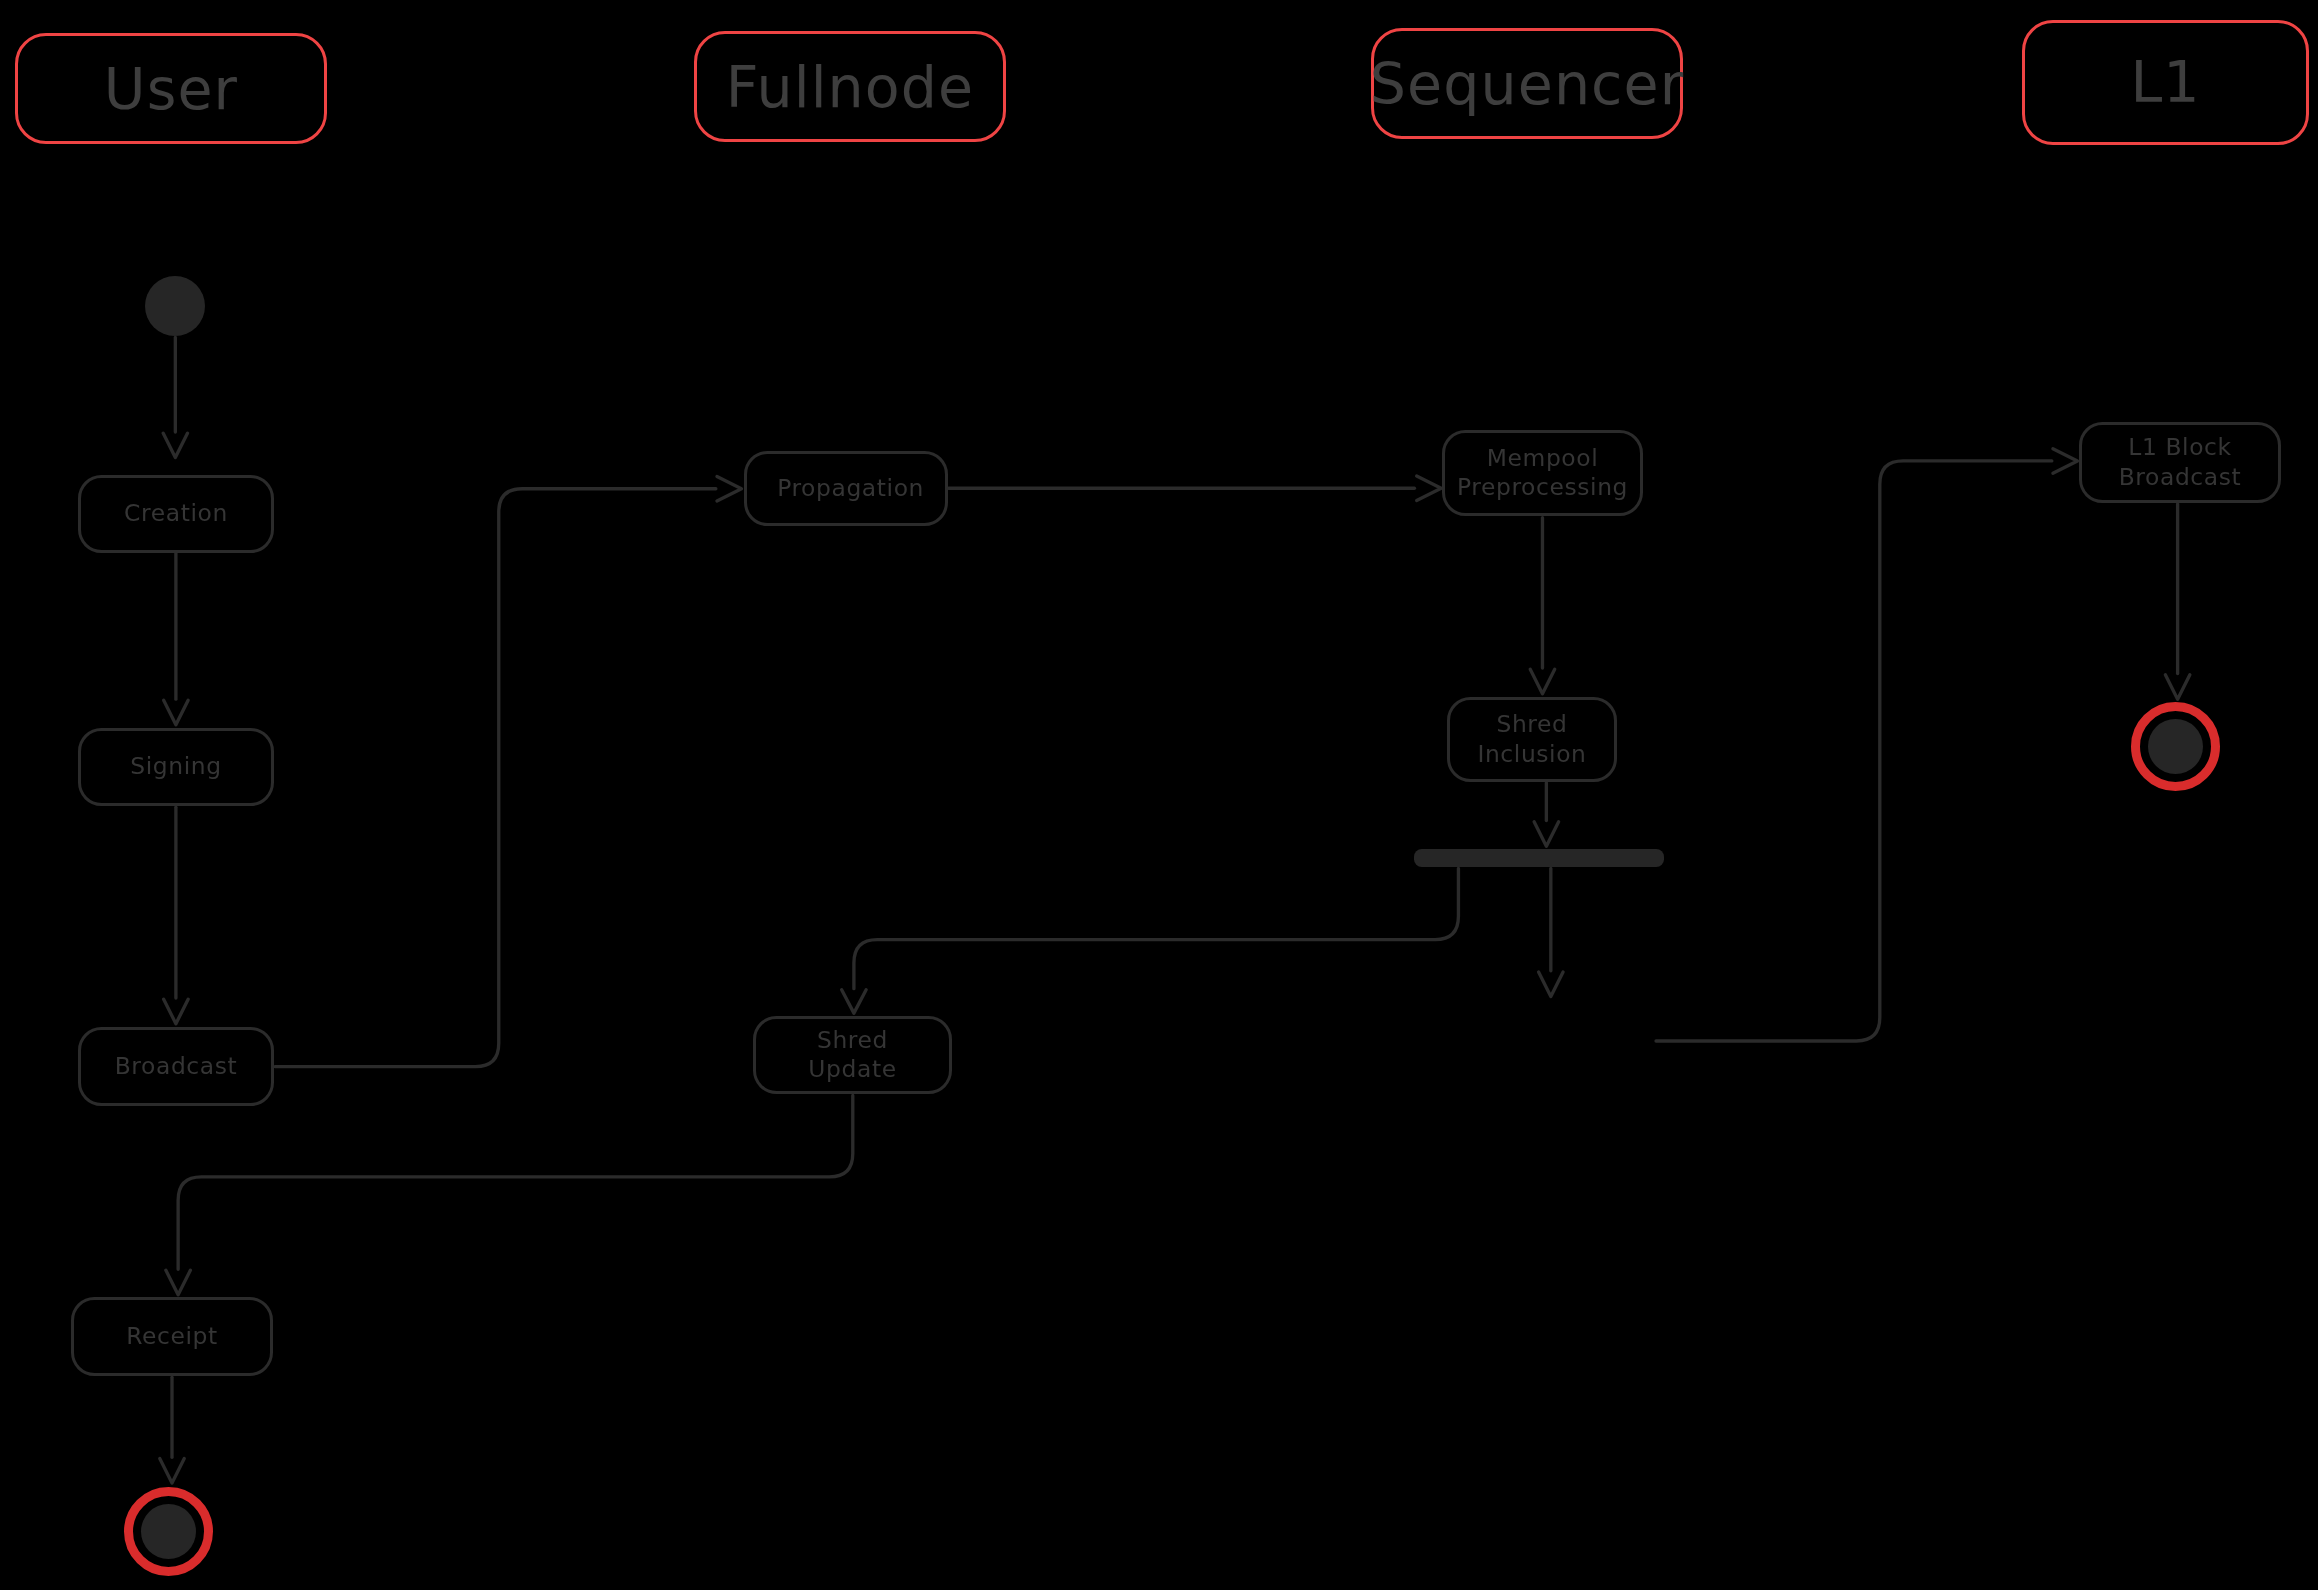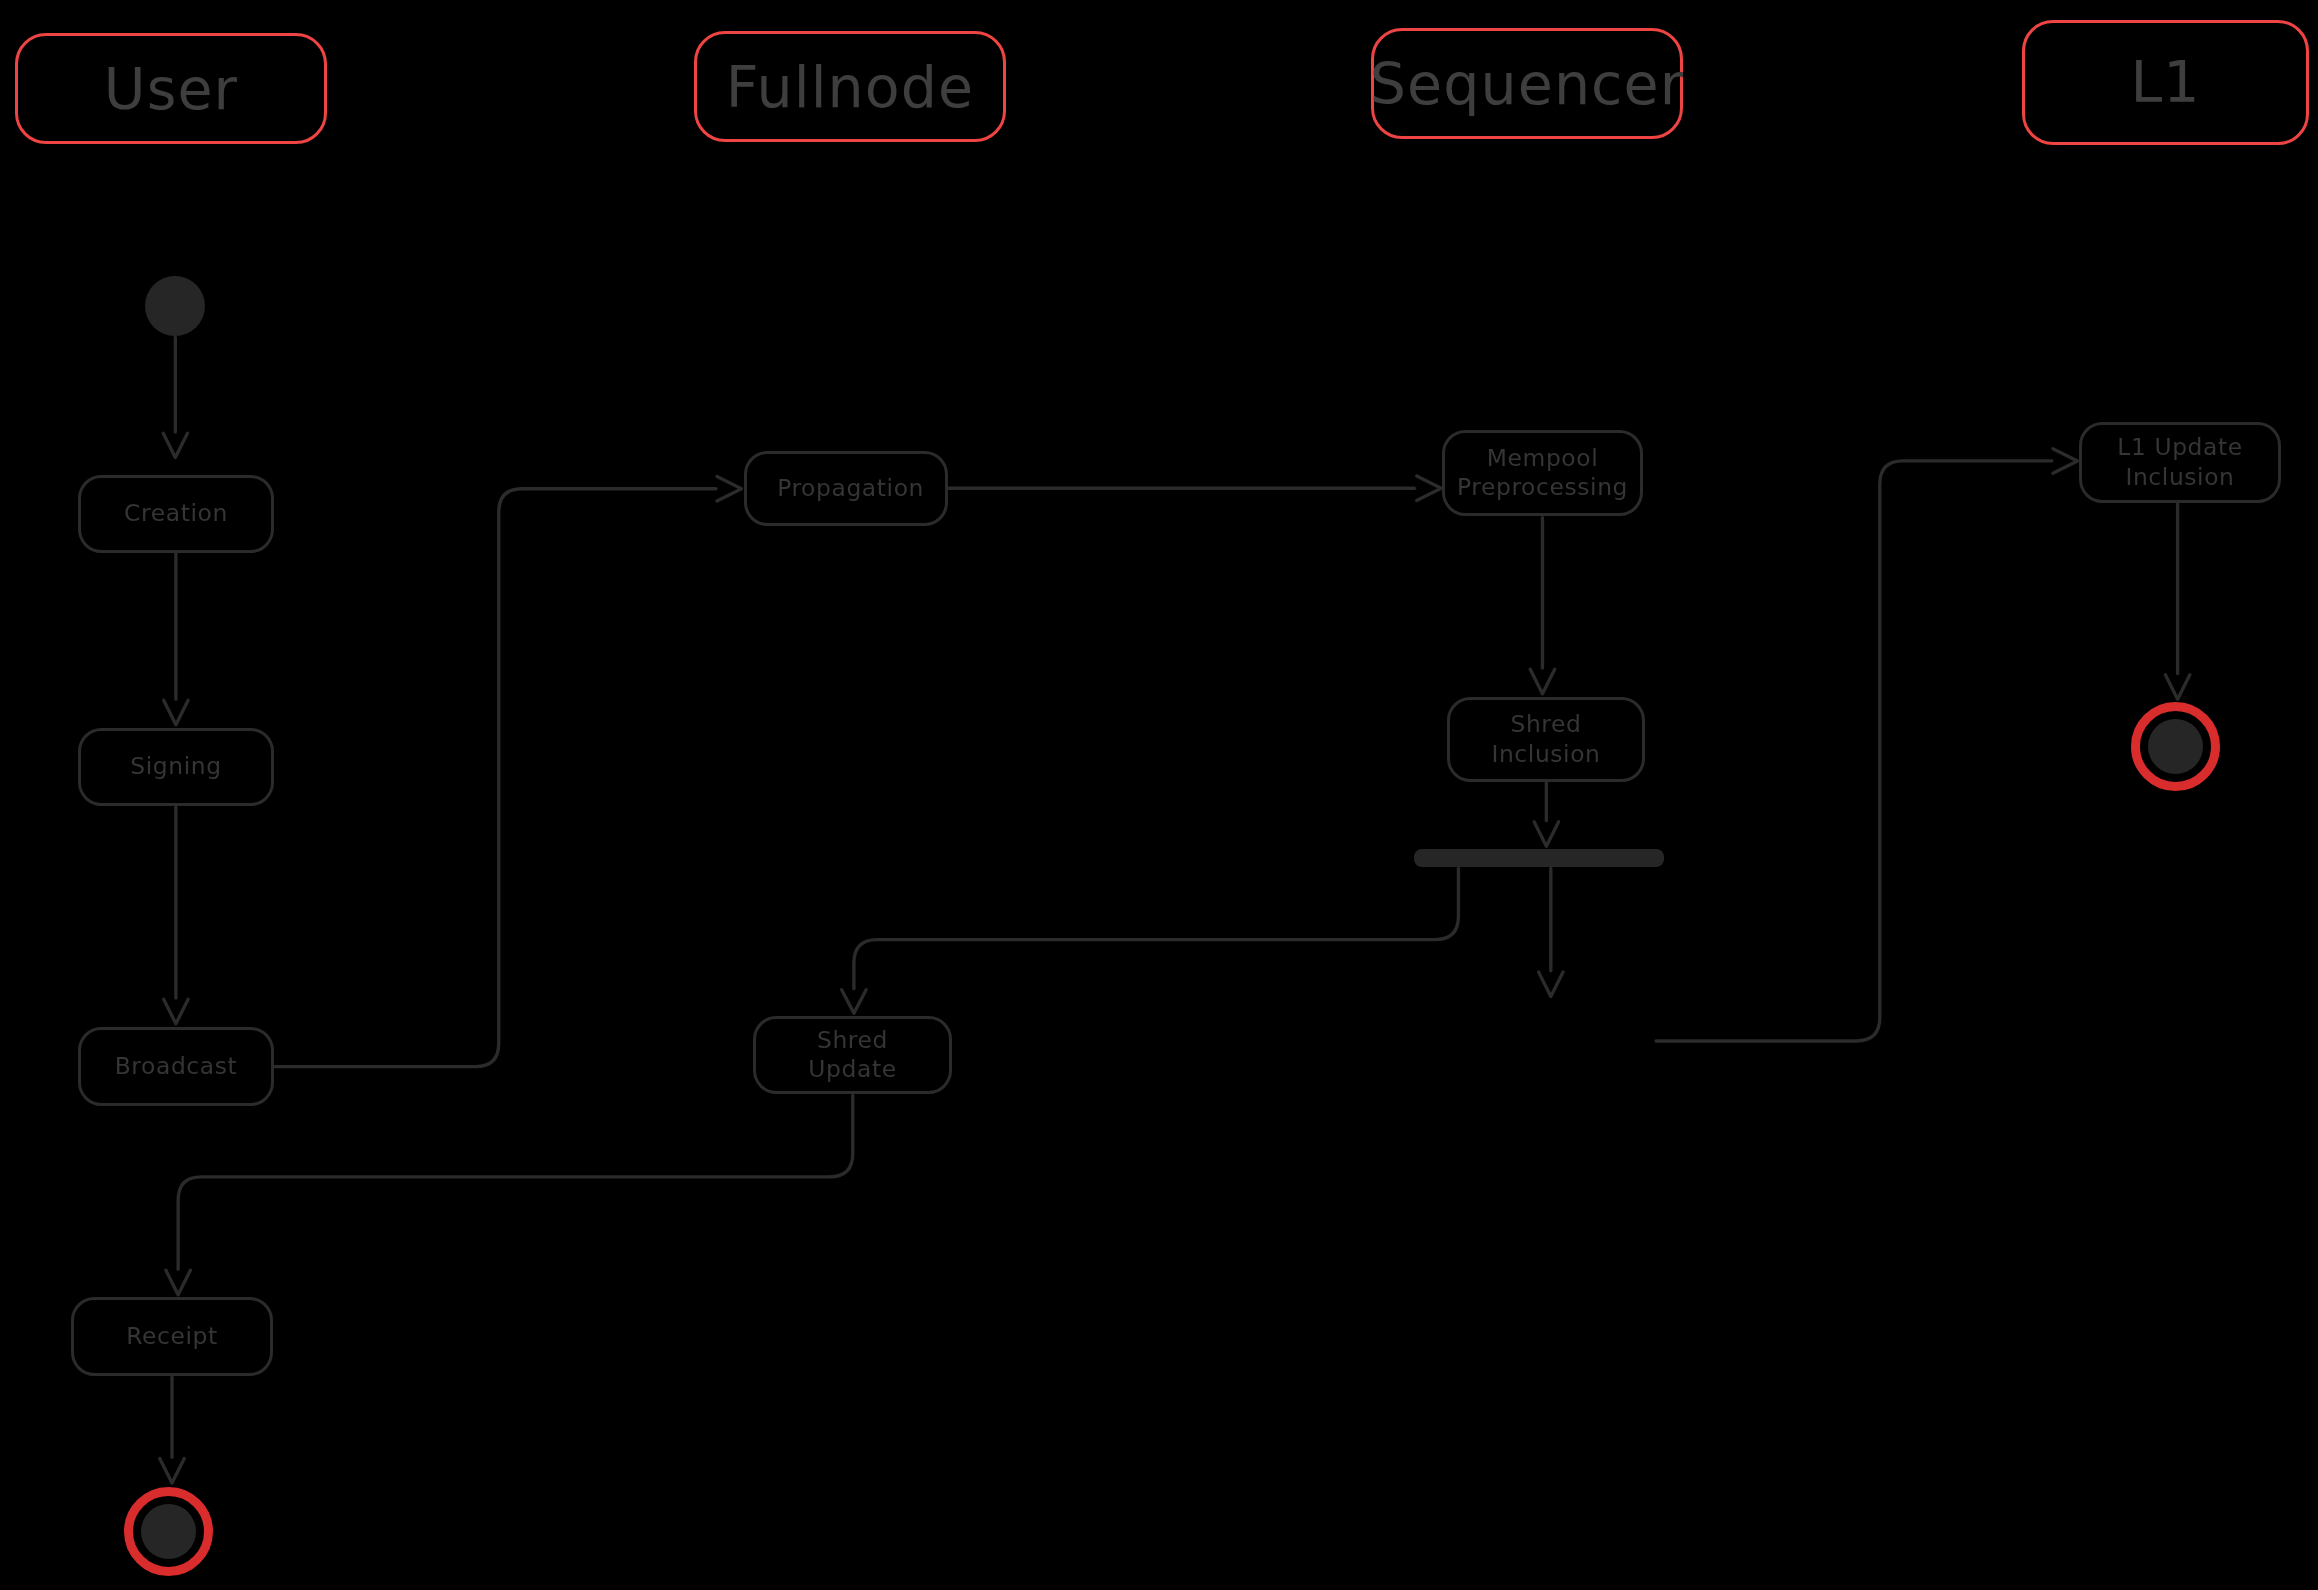--- a/index.html
+++ b/index.html
@@ -44,21 +44,21 @@
     letter-spacing:0.6px;
     box-sizing:border-box;
     padding:3.3px 21px;
     background:#000;
   }
   .n-creation       {left:78px; top:475px;  width:196px;height:78px;}
   .n-signing        {left:78px; top:728px; width:196px;height:78px;}
   .n-broadcast      {left:78px; top:1027px; width:196px;height:79px;}
   .n-propagation    {left:744px;top:451px;  width:204px;height:75px;justify-content:flex-end;}
   .n-mempool        {left:1442px;top:430px;  width:201px;height:86px;}
-  .n-shred-inclusion{left:1447px;top:697px; width:198px;height:85px;justify-content:flex-end;}
+  .n-shred-inclusion{left:1447px;top:697px; width:170px;height:85px;justify-content:flex-end;}
   .n-l2-block       {left:1456px;top:1000px; width:199px;height:83px;}
   .n-shred-update   {left:753px;top:1016px; width:199px;height:78px;justify-content:flex-end;}
   .n-l1-block       {left:2079px;top:422px;  width:202px;height:81px;}
   .n-receipt        {left:71px; top:1297px; width:202px;height:79px;}
 
   
   .start-circle{
     position:absolute;left:145px;top:276px;width:60px;height:60px;
     border-radius:50%;background:#262626;
   }
@@ -154,21 +154,21 @@
     <span>Mempool Preprocessing</span>
   </div>
   <div class="node n-shred-inclusion">
     <span>Shred Inclusion</span>
   </div>
   <div class="fork-bar"></div>
   <div class="node n-shred-update">
     <span>Shred Update</span>
   </div>
   <div class="node n-l1-block">
-    <span>L1 Update Inclusion</span>
+    <span>L1 Block Broadcast</span>
   </div>
   <div class="node n-receipt">
     <span>Receipt</span>
   </div>
 
   <div class="end-node end-l1">
     <div class="dot"></div>
   </div>
   <div class="end-node end-user">
     <div class="dot"></div>

